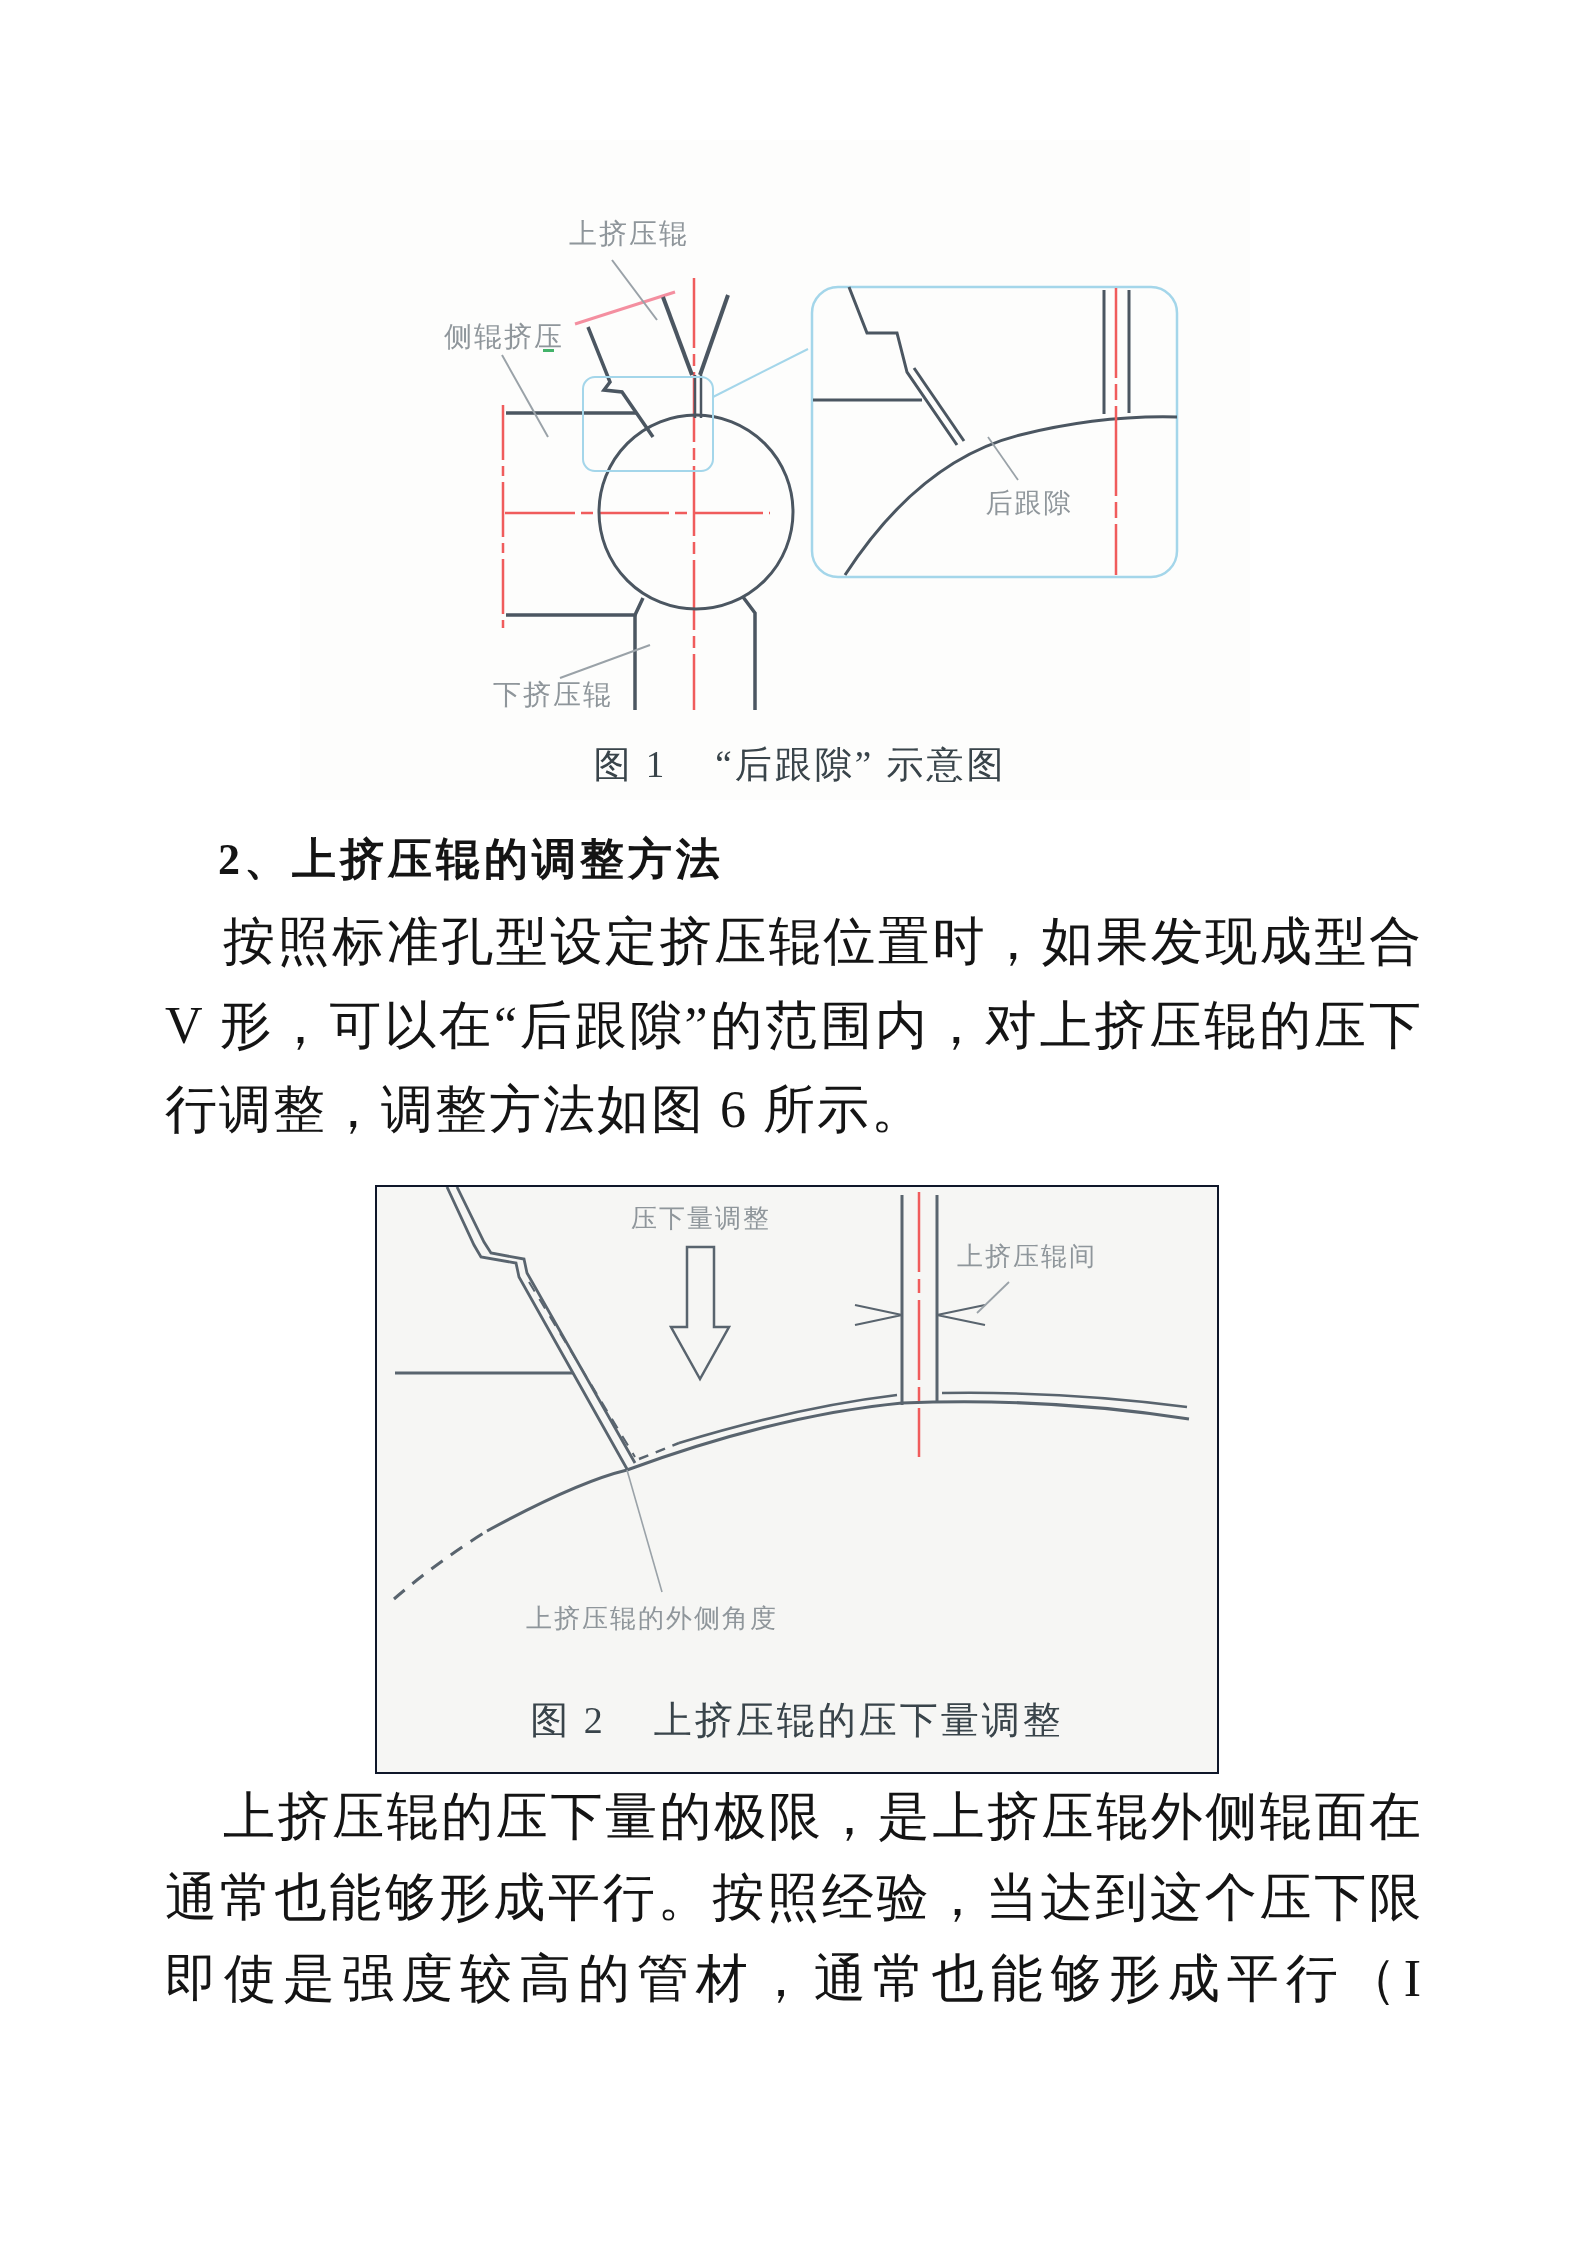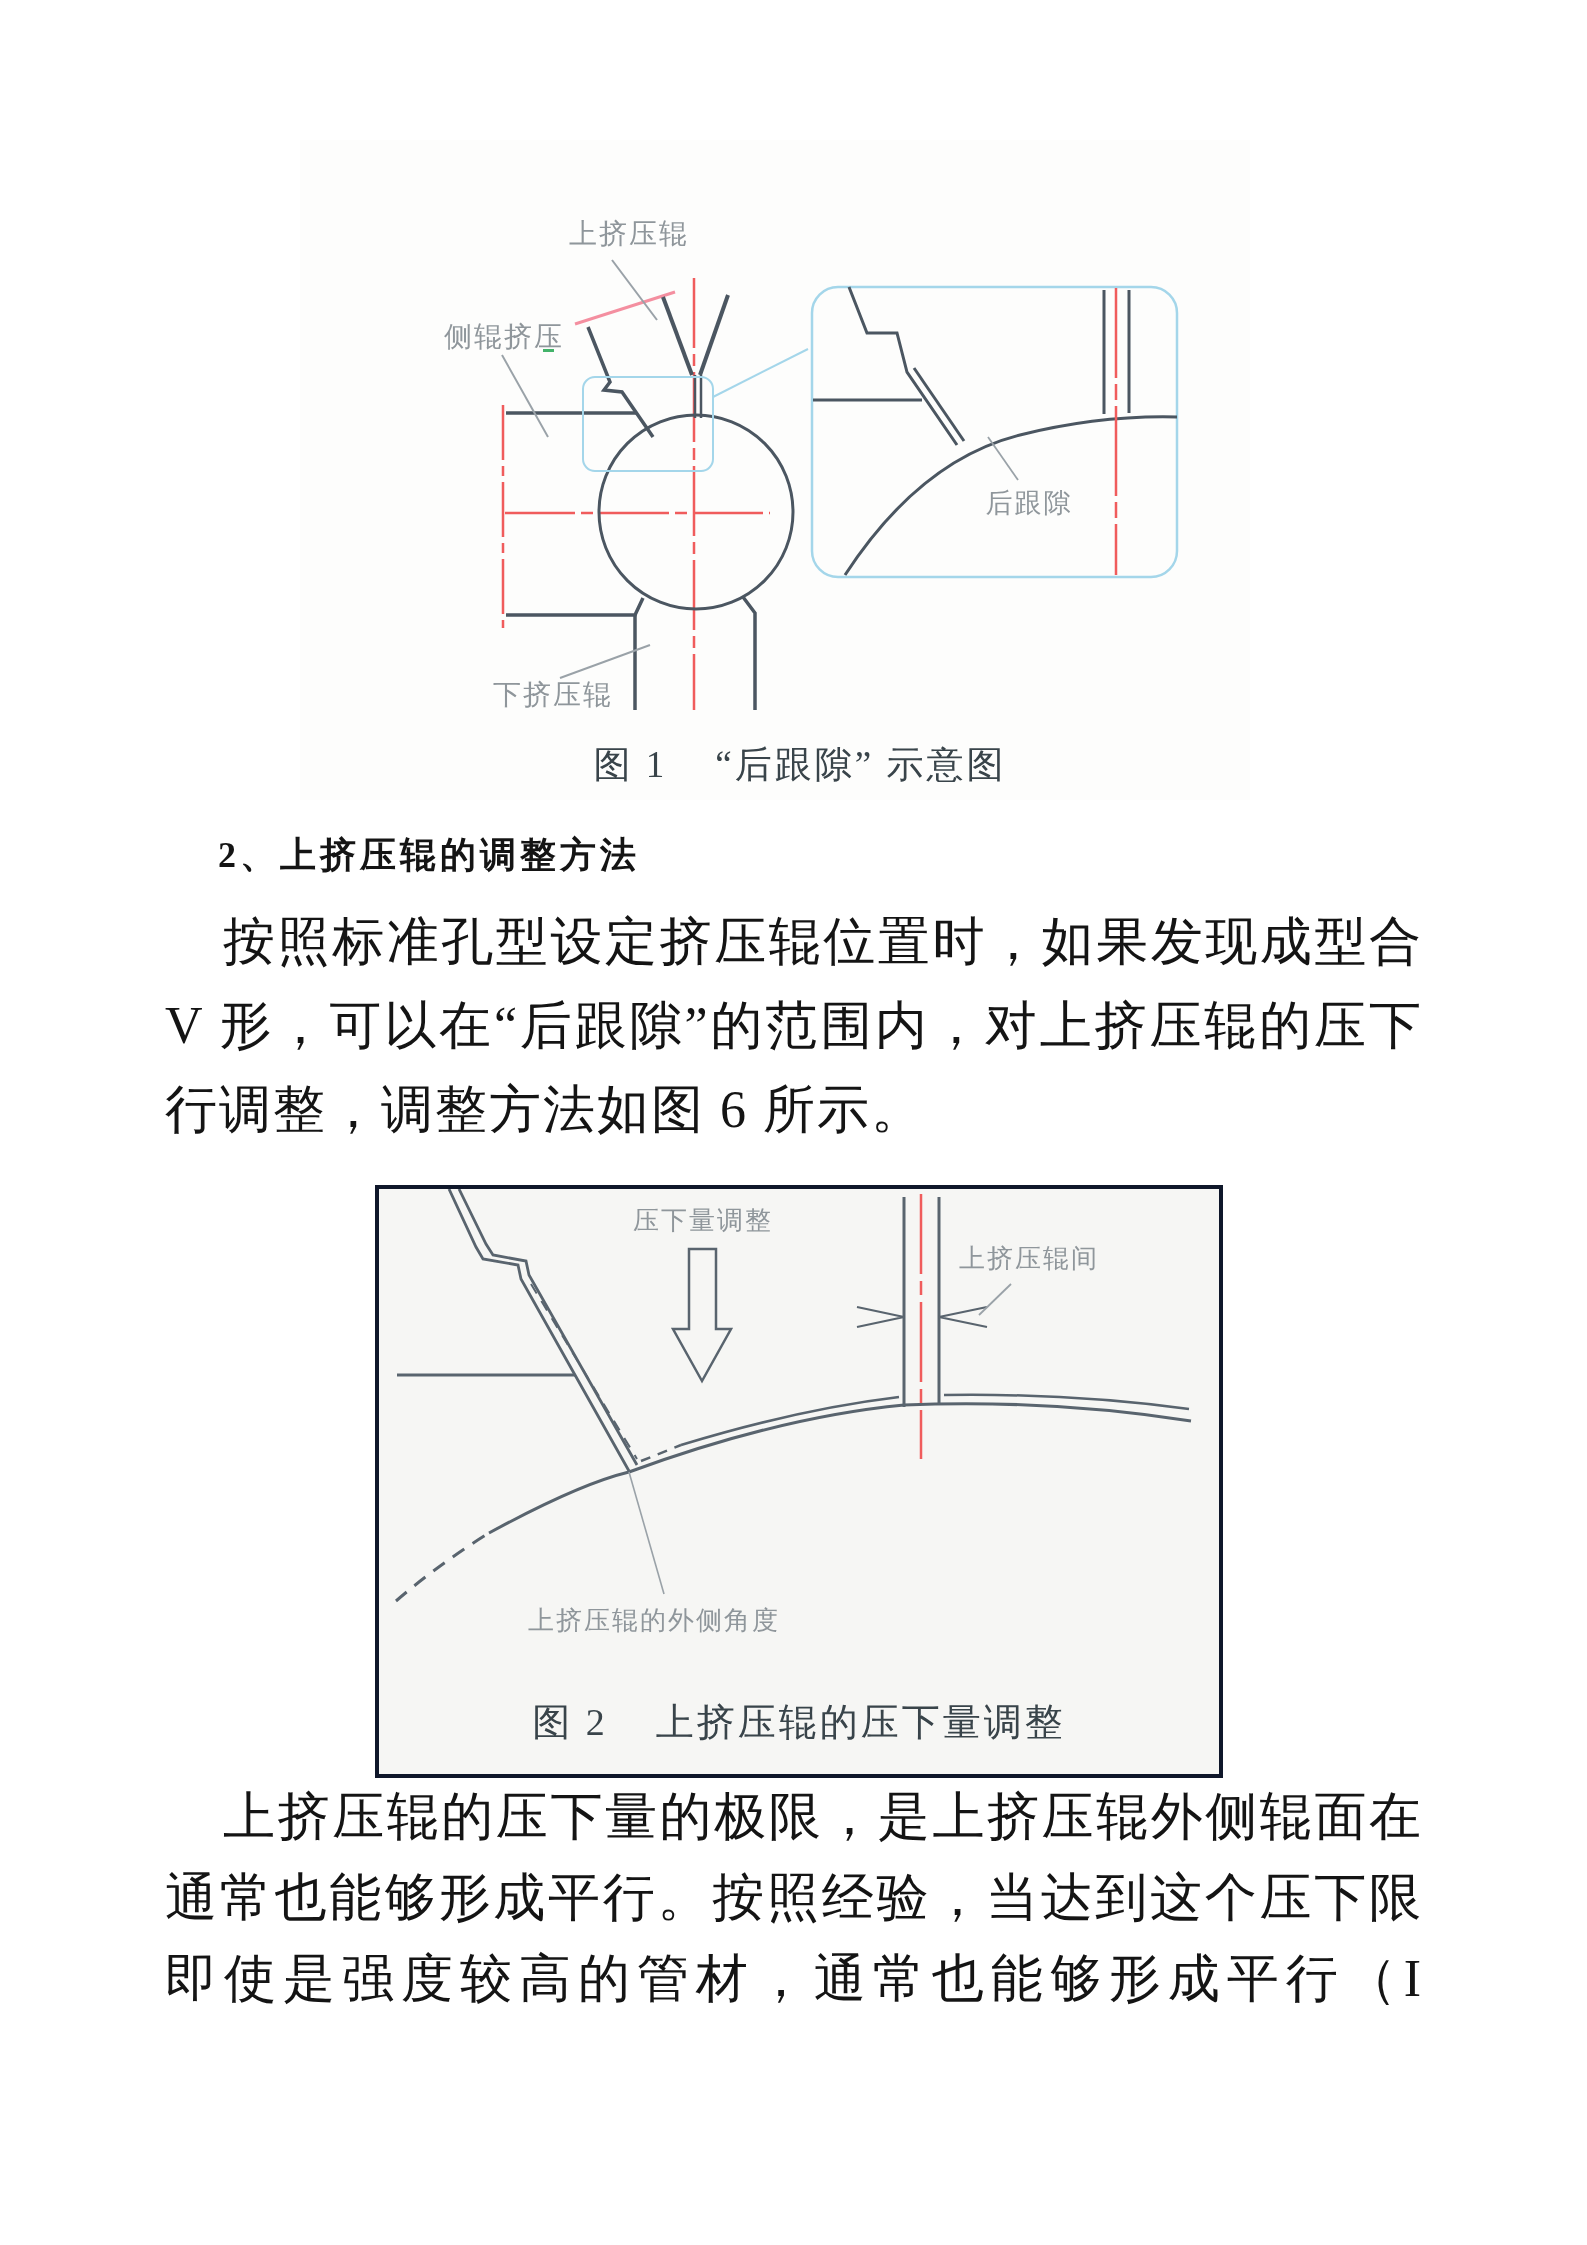--- a/index.html
+++ b/index.html
@@ -7,36 +7,36 @@
     position:relative;
     width:1445px;height:2245px;
     background:#ffffff;
     font-family:"Liberation Serif","DejaVu Serif",serif;
     color:#141414;
     overflow:hidden;
   }
   
   .fig{position:absolute;}
   #figure1{left:300px;top:140px;width:950px;height:660px;background:#fdfdfc;}
-  #figure2{left:375px;top:1185px;width:840px;height:585px;background:#f6f6f4;border:4px solid #0f172a;}
+  #figure2{left:375px;top:1185px;width:840px;height:585px;background:#f6f6f4;border:2px solid #0f172a;}
   .fig svg{display:block;}
   .fig-caption{
     position:absolute;left:0;right:0;
     text-align:center;
     font-weight:normal;
     color:#39444a;
     white-space:nowrap;
   }
   #figure1 .fig-caption{top:600px;font-size:37px;padding-left:50px;letter-spacing:3px;}
   #figure2 .fig-caption{top:508px;font-size:38px;letter-spacing:3px;}
   .fig-caption .num{margin-right:48px;}
   
   .heading{
     position:absolute;left:218px;top:836px;
-    font-size:36px;font-weight:bold;letter-spacing:4px;line-height:1.1;
+    font-size:44px;font-weight:bold;letter-spacing:4px;line-height:1.1;
     white-space:nowrap;
   }
   .para{position:absolute;left:165px;width:1258px;}
   #para1{top:900px;}
   #para2{top:1776px;}
   .para .line{
     font-size:52px;
     letter-spacing:2px;
     text-align:justify;
     text-align-last:justify;

